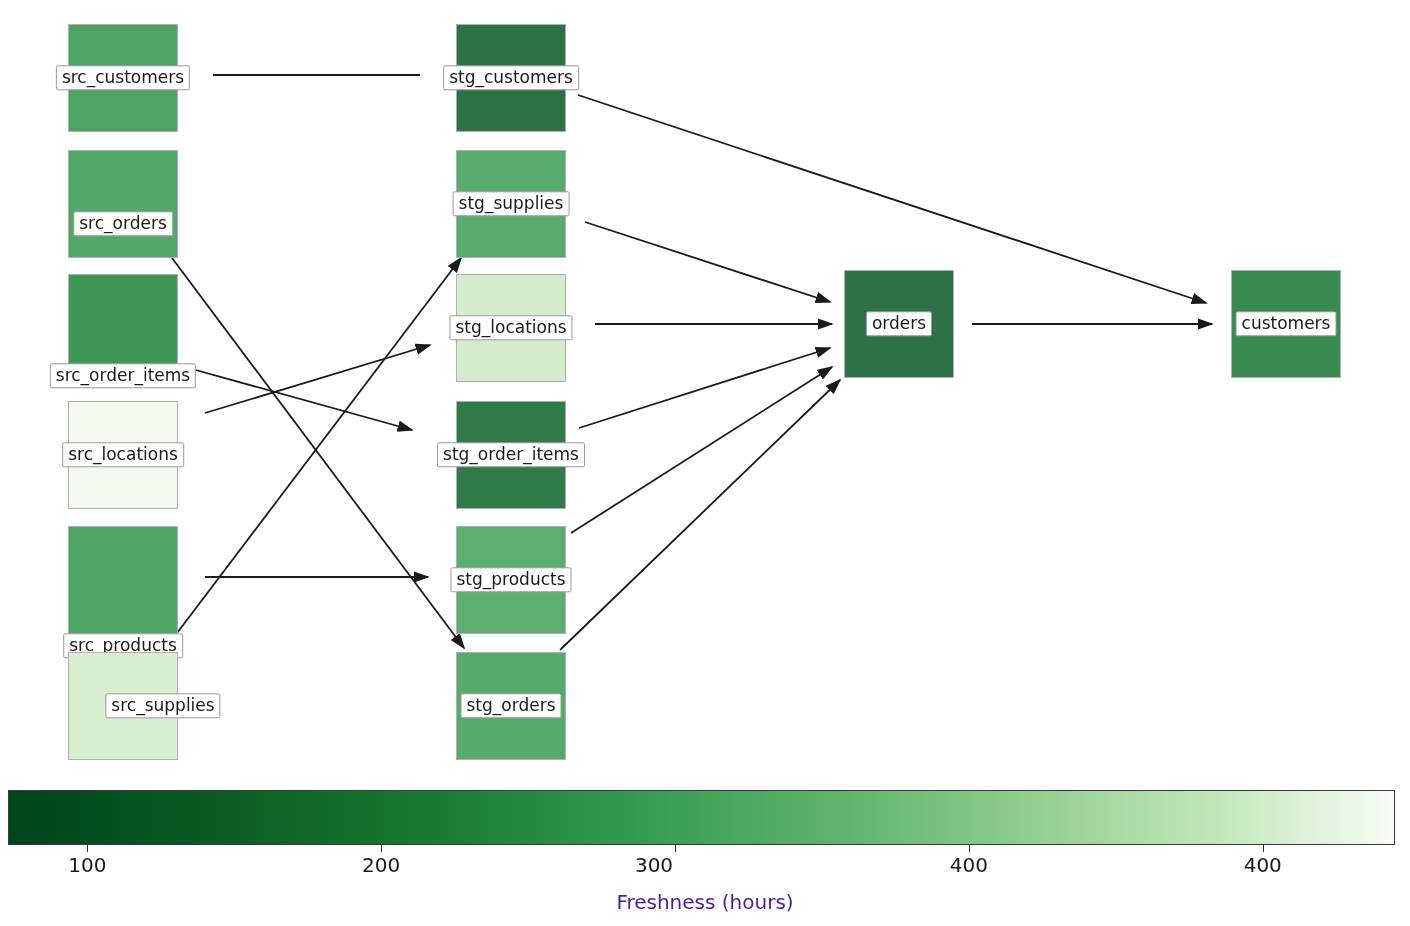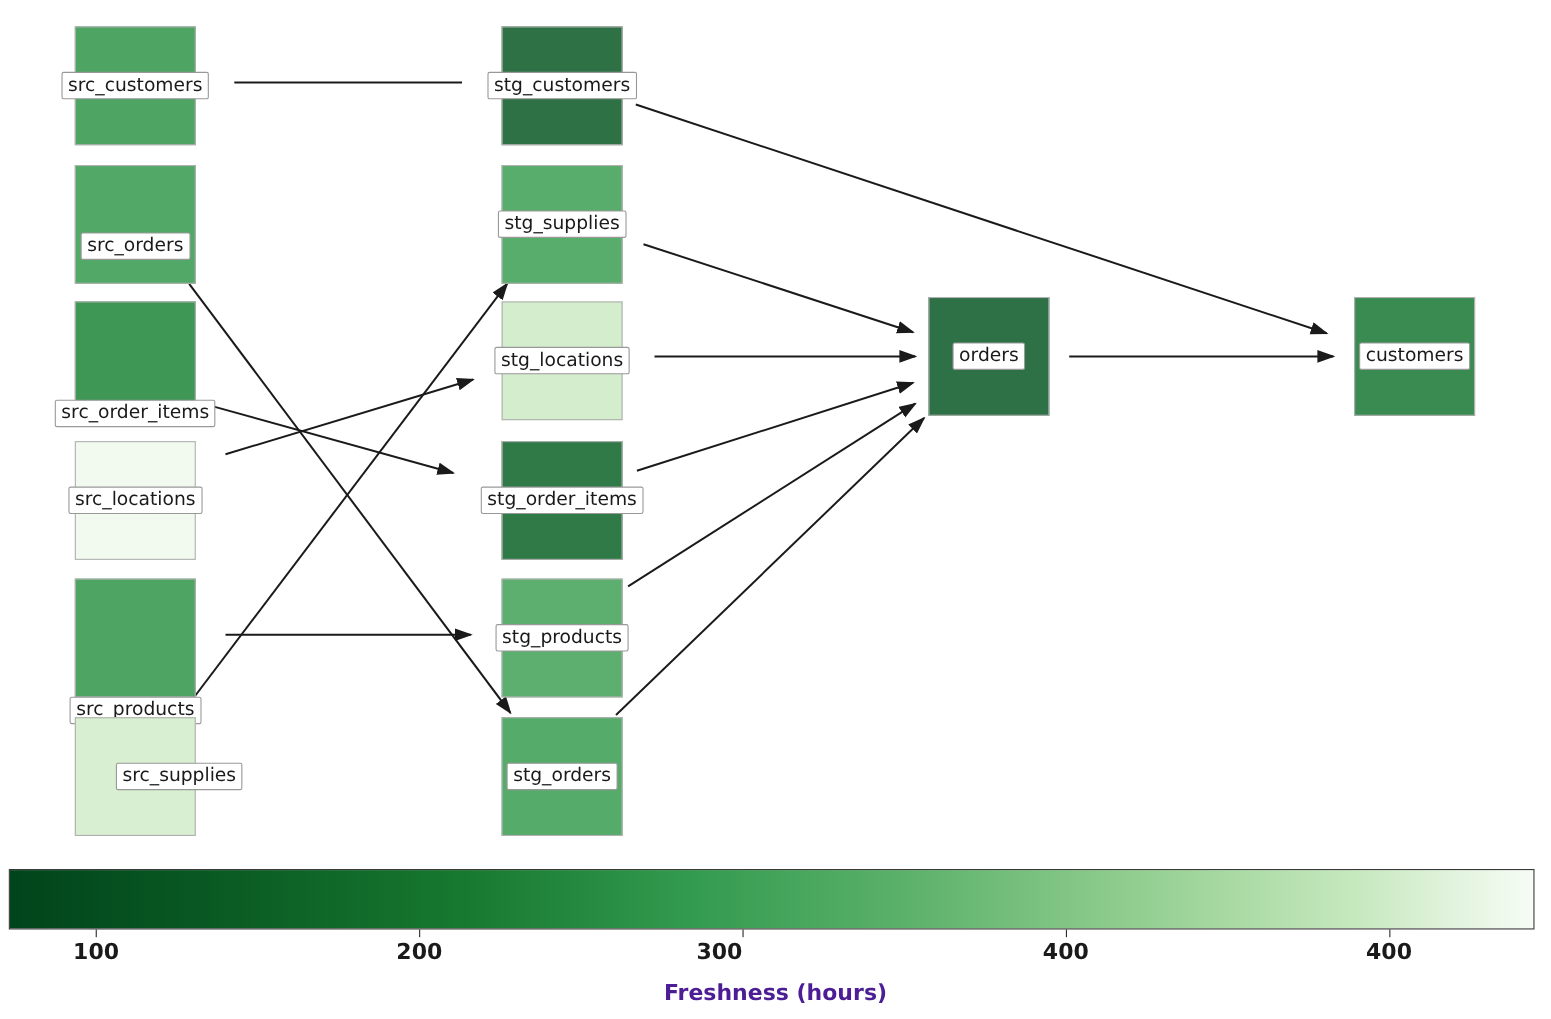--- a/index.html
+++ b/index.html
@@ -49,21 +49,20 @@
     line-height: 1.2;
     font-family: "DejaVu Sans", sans-serif;
   }
   
   #colorbar-wrap {
     position: absolute;
     left: 0;
     top: 780px;
     width: 1410px;
     height: 146px;
-    font-weight: bold;
   }
   #colorbar {
     position: absolute;
     left: 8px;
     top: 10px;
     width: 1387px;
     height: 55px;
     border: 1px solid #3a3a3a;
     box-sizing: border-box;
   }

